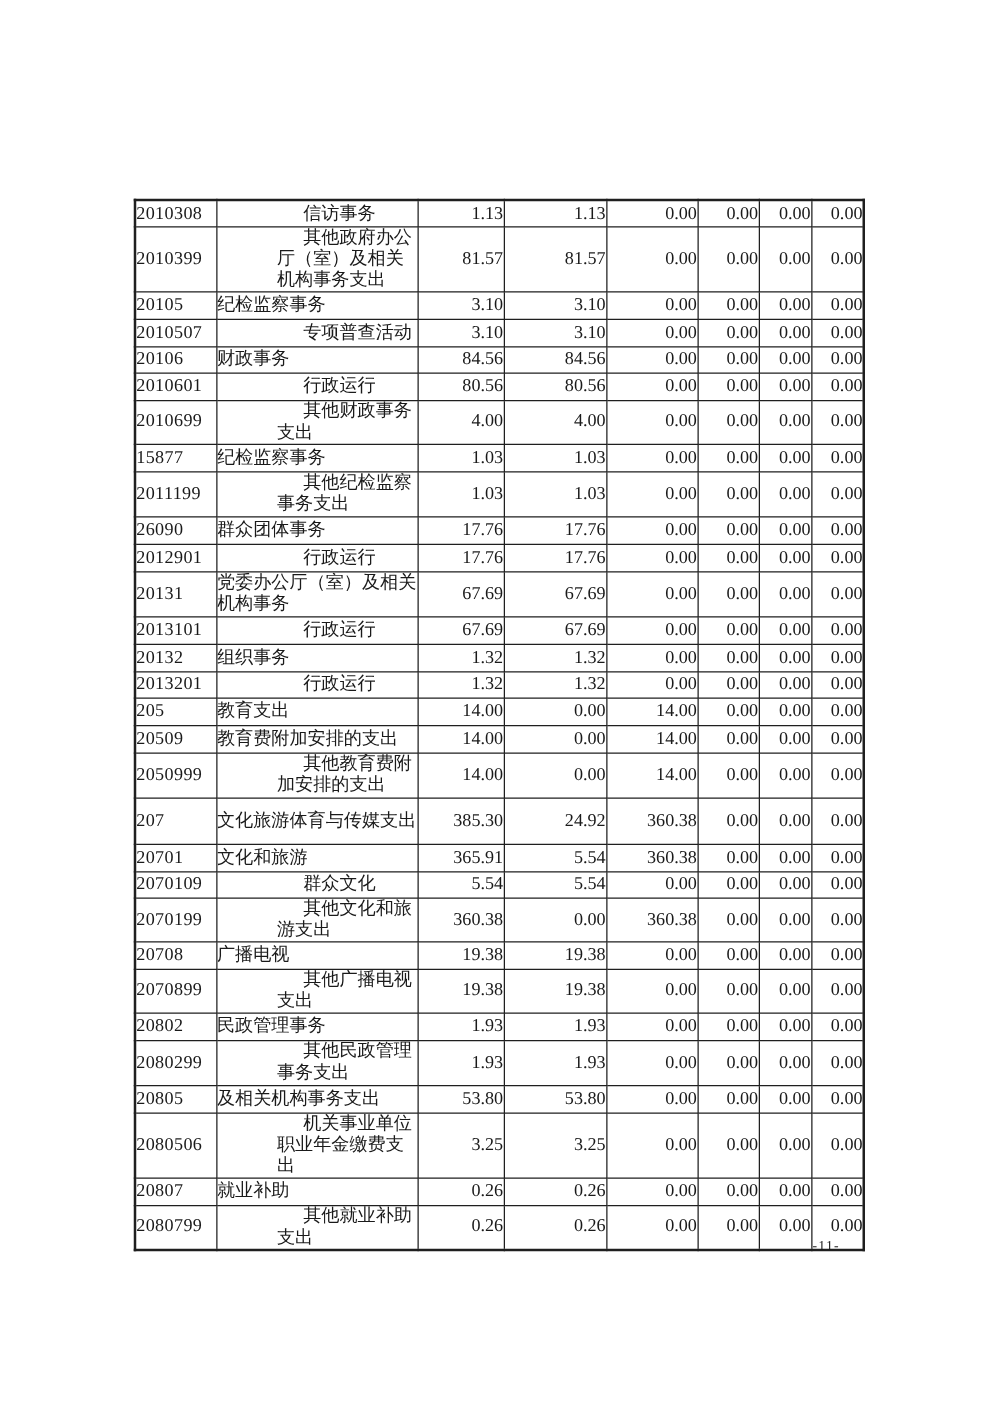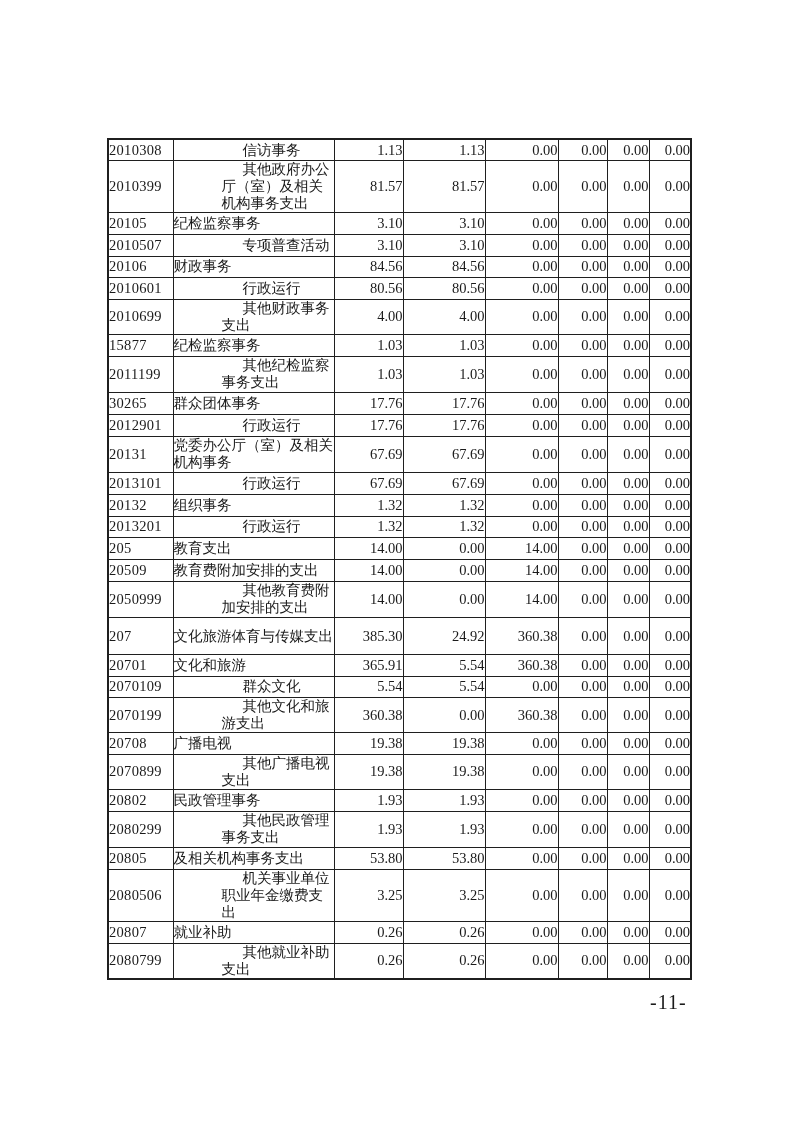--- a/index.html
+++ b/index.html
@@ -12,21 +12,21 @@
     width: 793px;
     height: 1122px;
     background: #ffffff;
     font-family: "Liberation Serif", "DejaVu Serif", serif;
     color: #1a1a1a;
     overflow: hidden;
   }
   table.budget-table {
     position: absolute;
     left: 107px;
-    top: 138px;
+    top: 159px;
     width: 583px;
     border-collapse: collapse;
     table-layout: fixed;
     border: 2px solid #1f1f1f;
   }
   table.budget-table td {
     border: 1px solid #1f1f1f;
     font-size: 14.5px;
     line-height: 17px;
     padding: 0;
@@ -50,21 +50,21 @@
     padding-left: 48px;
   }
   td.num {
     text-align: right;
     padding-right: 7px;
   }
   .page-number {
     position: absolute;
     left: 650px;
     top: 991px;
-    font-size: 20px;
+    font-size: 11px;
     letter-spacing: 1px;
     color: #1a1a1a;
   }
 </style>
 </head>
 <body>
 
 <div class="page">
   <table class="budget-table">
     <colgroup>
@@ -162,21 +162,21 @@
           <td class="code">2011199</td>
           <td class="name indent">其他纪检监察事务支出</td>
           <td class="num">1.03</td>
           <td class="num">1.03</td>
           <td class="num">0.00</td>
           <td class="num">0.00</td>
           <td class="num">0.00</td>
           <td class="num">0.00</td>
         </tr>
         <tr class="single">
-          <td class="code">30265</td>
+          <td class="code">26090</td>
           <td class="name">群众团体事务</td>
           <td class="num">17.76</td>
           <td class="num">17.76</td>
           <td class="num">0.00</td>
           <td class="num">0.00</td>
           <td class="num">0.00</td>
           <td class="num">0.00</td>
         </tr>
         <tr class="single">
           <td class="code">2012901</td>

